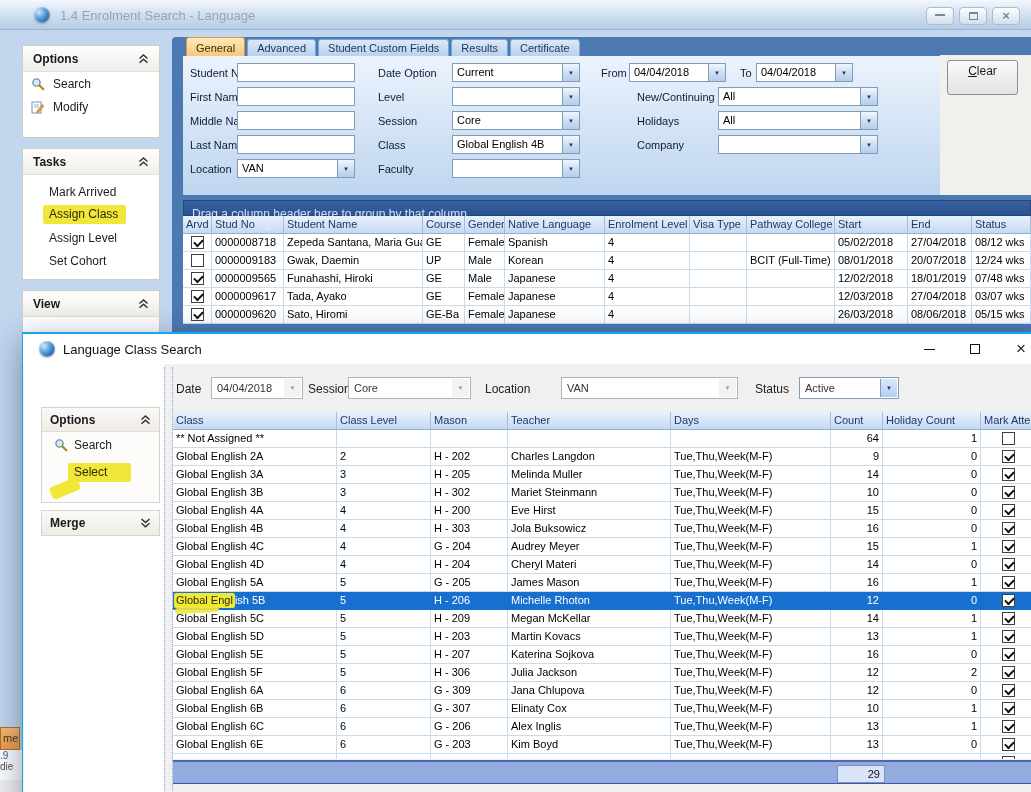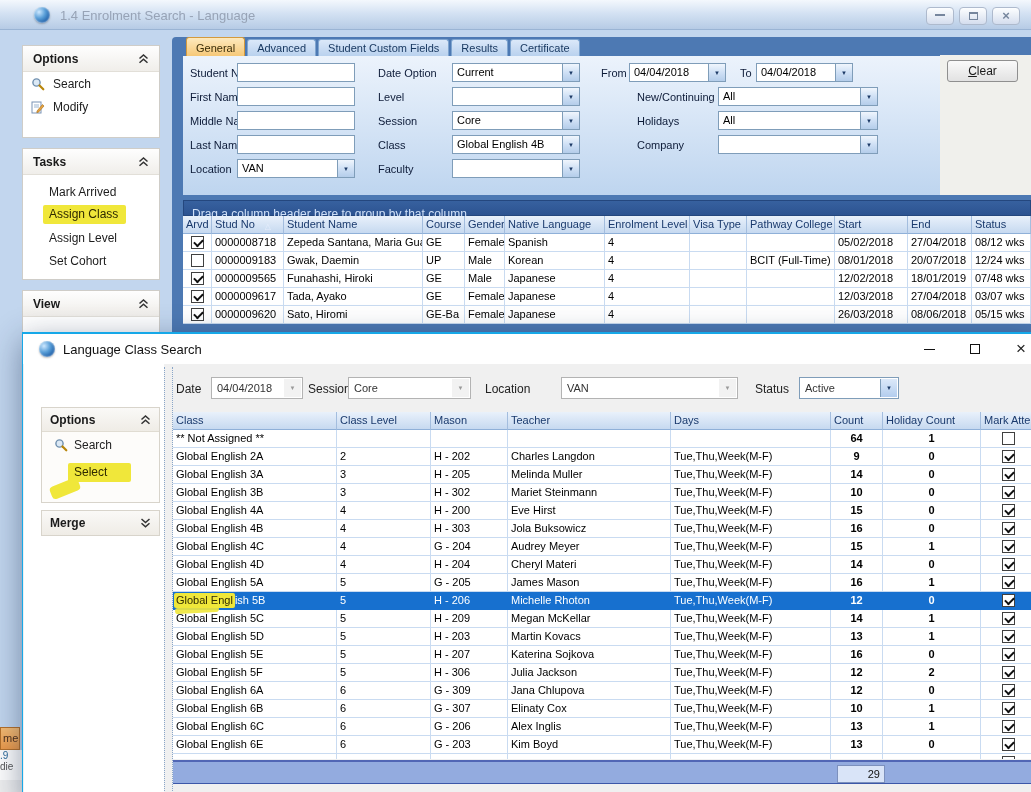--- a/index.html
+++ b/index.html
@@ -25,28 +25,28 @@
 #bmain{position:absolute;left:172px;top:37px;right:0;bottom:0;background:#4d79b3;border-top-left-radius:4px;}
 #btabs{position:absolute;left:186px;top:37px;display:flex;gap:2px;}
 .tab{height:17px;margin-top:2px;padding:2px 9px 0;background:linear-gradient(#dbe8f9,#b9d1ee);border:1px solid #7fa5d0;border-bottom:none;border-radius:3px 3px 0 0;font-size:11px;color:#16365e;}
 .tab.active{height:19px;margin-top:0;padding-top:4px;background:linear-gradient(#fde9bd,#f6c878);border-color:#d39a3e;color:#3a2d08;}
 #bform{position:absolute;left:183px;top:56px;width:757px;height:139px;background:linear-gradient(#ecf3fc,#bed5ef);}
 .flabel{position:absolute;font-size:11px;color:#0d1b38;}
 .tbox{position:absolute;height:19px;background:#fff;border:1px solid #7f9db9;padding:2px 3px;font-size:11px;}
 .xcombo{position:absolute;height:19px;background:#fff;border:1px solid #7f9db9;padding:2px 20px 2px 4px;font-size:11px;white-space:nowrap;overflow:hidden;}
 .xbtn{position:absolute;right:0;top:0;bottom:0;width:17px;background:linear-gradient(#f0f6fd,#cfe0f5 50%,#b4cdea);border-left:1px solid #7f9db9;color:#1c3a66;font-size:6px;display:flex;align-items:center;justify-content:center;}
 #clrpanel{position:absolute;left:940px;top:55px;width:91px;height:140px;background:#f0f0ec;}
-.btn-clear{position:absolute;left:7px;top:5px;width:71px;height:22px;background:linear-gradient(#fafafa,#e2e2e2);border:1px solid #8f8f8f;border-radius:3px;font-size:12px;color:#1a1a1a;text-align:center;padding-top:3px;}
+.btn-clear{position:absolute;left:7px;top:5px;width:71px;height:35px;background:linear-gradient(#fafafa,#e2e2e2);border:1px solid #8f8f8f;border-radius:3px;font-size:12px;color:#1a1a1a;text-align:center;padding-top:3px;}
 .btn-clear::first-letter{text-decoration:underline;}
 
 .ghead,.grow{display:flex;}
 .c{flex:none;height:18px;padding:2px 3px;font-size:11px;line-height:13px;white-space:nowrap;overflow:hidden;border-right:1px solid #c9dbf1;border-bottom:1px solid #c9dbf1;background:#fff;color:#000;}
 .hc{background:linear-gradient(#e9f1fb,#c6d9f0) !important;color:#1a3a6d !important;border-right:1px solid #a3bdde !important;border-bottom:1px solid #8fb0d8 !important;position:relative;}
 .ctr{display:flex;justify-content:center;align-items:center;padding:0;}
-.num{text-align:center;font-weight:bold;}
+.num{text-align:right;}
 .cbx{width:13px;height:13px;border:1px solid #404040;background:#fff;display:inline-block;position:relative;}
 .cbx.on::after{content:"";position:absolute;left:2px;top:2px;width:7px;height:4px;border-left:2px solid #101010;border-bottom:2px solid #101010;transform:rotate(-45deg);}
 .sort{position:absolute;right:12px;top:4px;font-size:8px;color:#e6eefb;}
 #bgrid{position:absolute;left:183px;top:200px;width:848px;}
 .groupbar{height:16px;background:linear-gradient(#37619f,#2c5391);border:1px solid #24477e;color:#cfe0f8;font-size:12px;padding:6px 0 0 8px;}
 
 #frag-tab{position:absolute;left:0;top:727px;width:20px;height:23px;background:linear-gradient(#f6bc74,#ec9a4a);border:1px solid #b5702a;font-size:11px;color:#50301a;padding:4px 0 0 2px;overflow:hidden;z-index:2;}
 #frag-text{position:absolute;left:0;top:750px;width:22px;height:30px;background:#fdfdfd;z-index:2;font-family:"DejaVu Sans Mono",monospace;font-size:10px;overflow:hidden;}
 #frag-text .l1{color:#2a6a9a;}
 #frag-text .l2{color:#555;}

